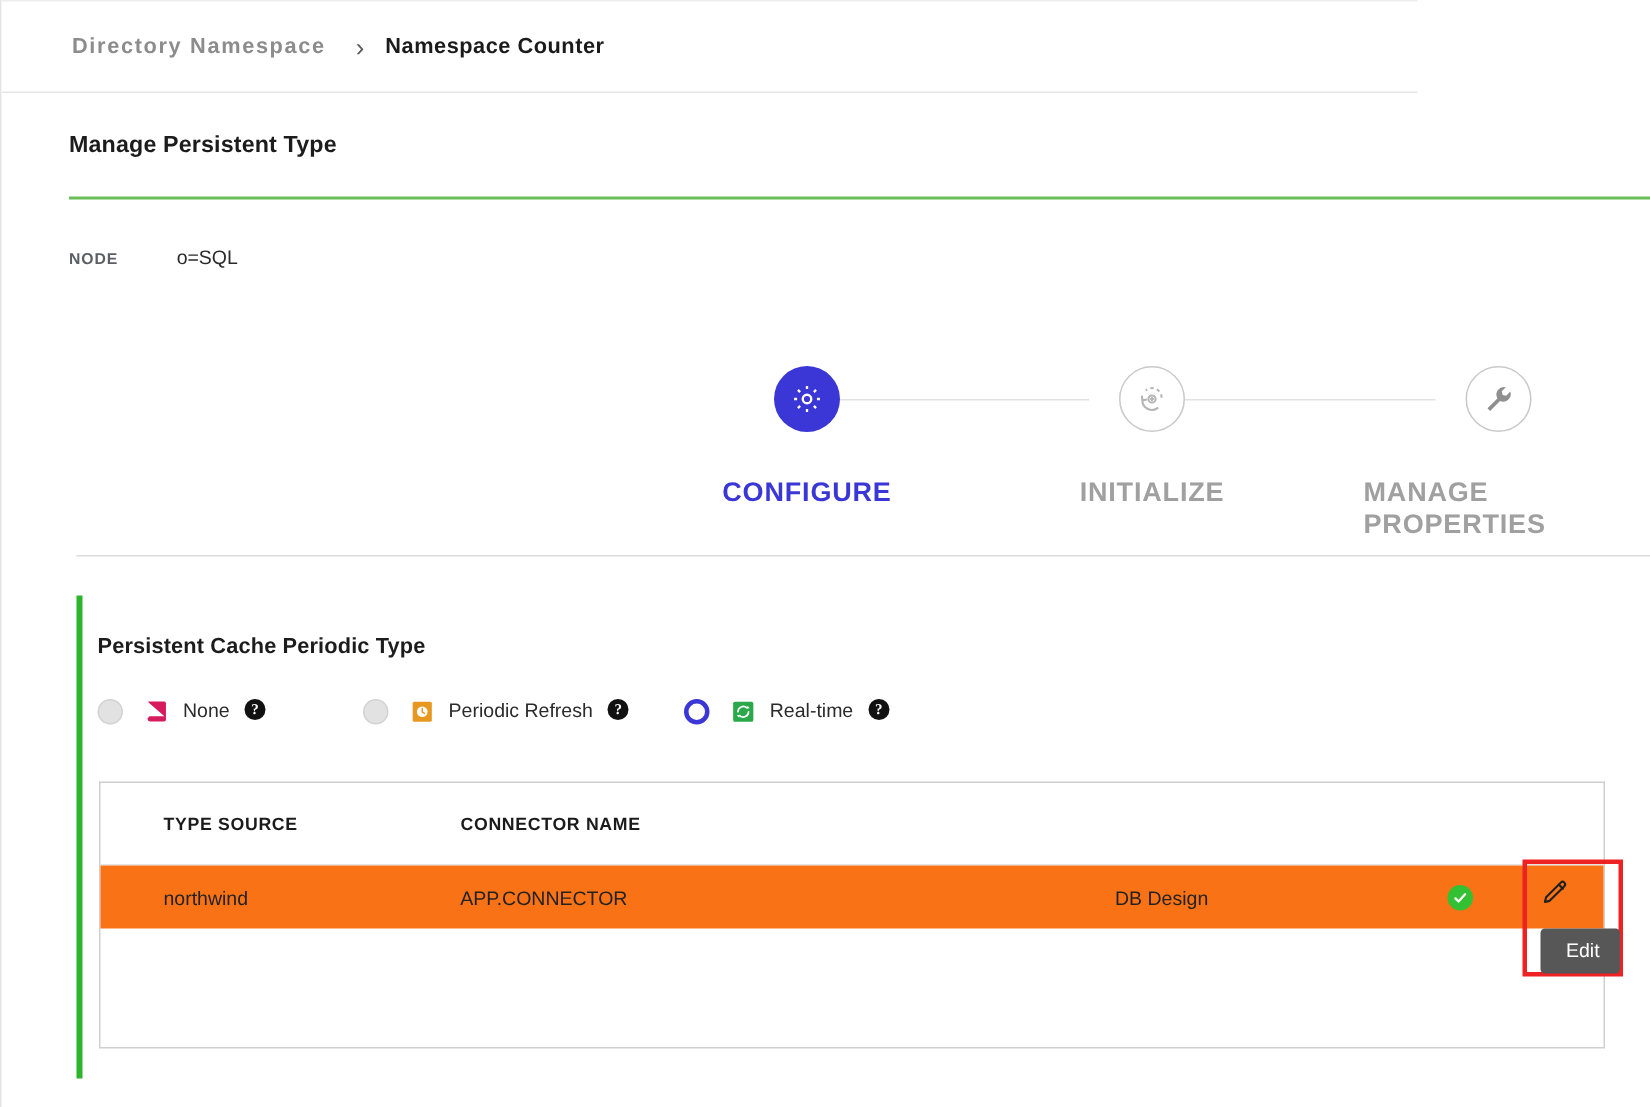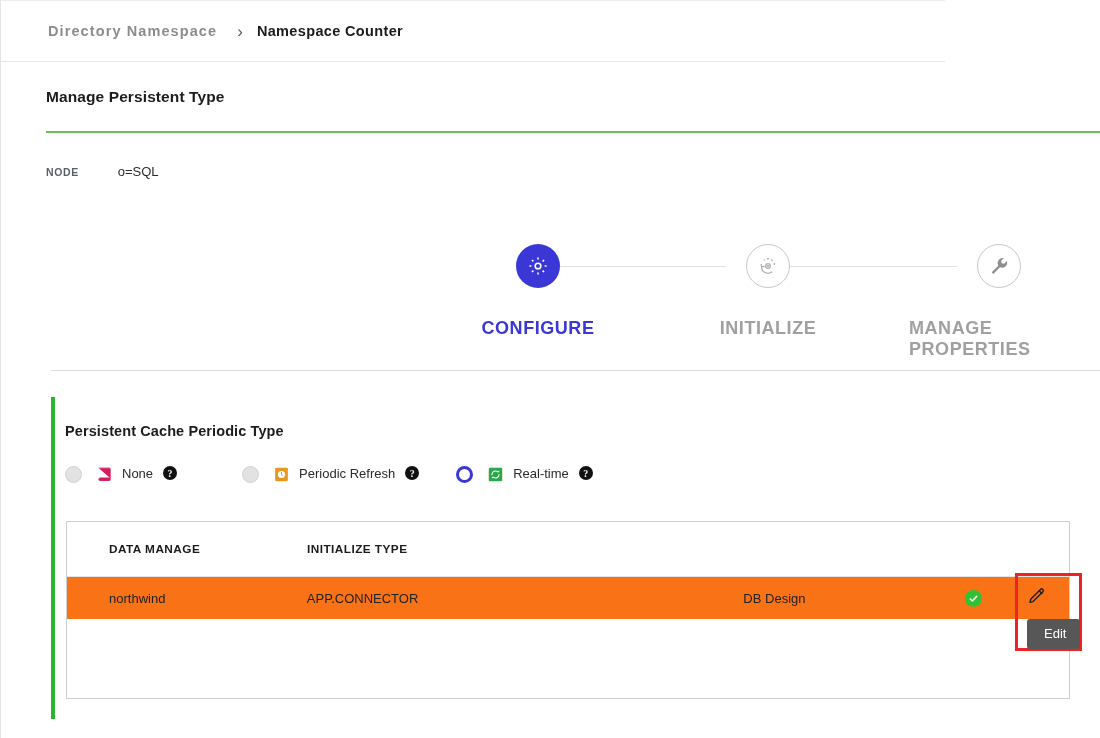--- a/index.html
+++ b/index.html
@@ -304,22 +304,22 @@
         <path d="M17 12a5 5 0 0 1-8.4 3.6M7 12a5 5 0 0 1 8.4-3.6" stroke="#ffffff" stroke-width="1.6" fill="none" stroke-linecap="round"></path>
         <path d="M15.9 6.3l-.4 2.6 2.6-.3M8.1 17.7l.4-2.6-2.6.3" fill="#ffffff"></path>
       </svg>
       <span class="opt-text">Real-time</span>
       <span class="help-dot">?</span>
     </div>
   </div>
 
   <div class="table-wrap">
     <div class="thead">
-      <div class="th col-1">DATA MANAGE</div>
-      <div class="th col-3">INITIALIZE TYPE</div>
+      <div class="th col-1">TYPE SOURCE</div>
+      <div class="th col-3">CONNECTOR NAME</div>
       <div class="status-cell"></div>
       <div class="action-cell"></div>
     </div>
 
     <div class="trow">
       <div class="td col-1">northwind</div>
       <div class="td col-2">APP.CONNECTOR</div>
       <div class="td col-3">DB Design</div>
       <div class="status-cell">
         <span class="check-badge">

